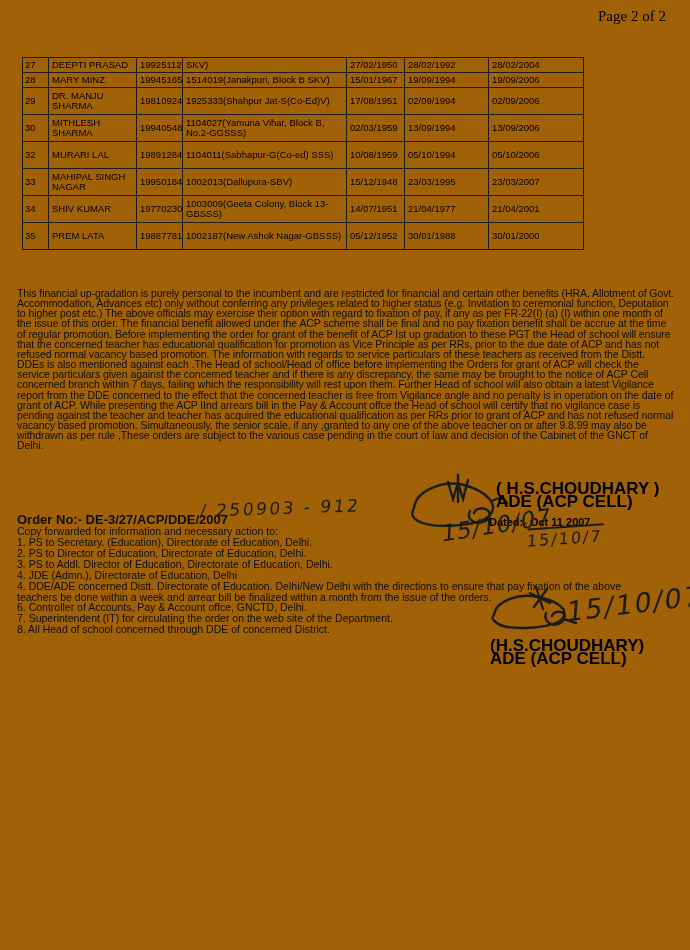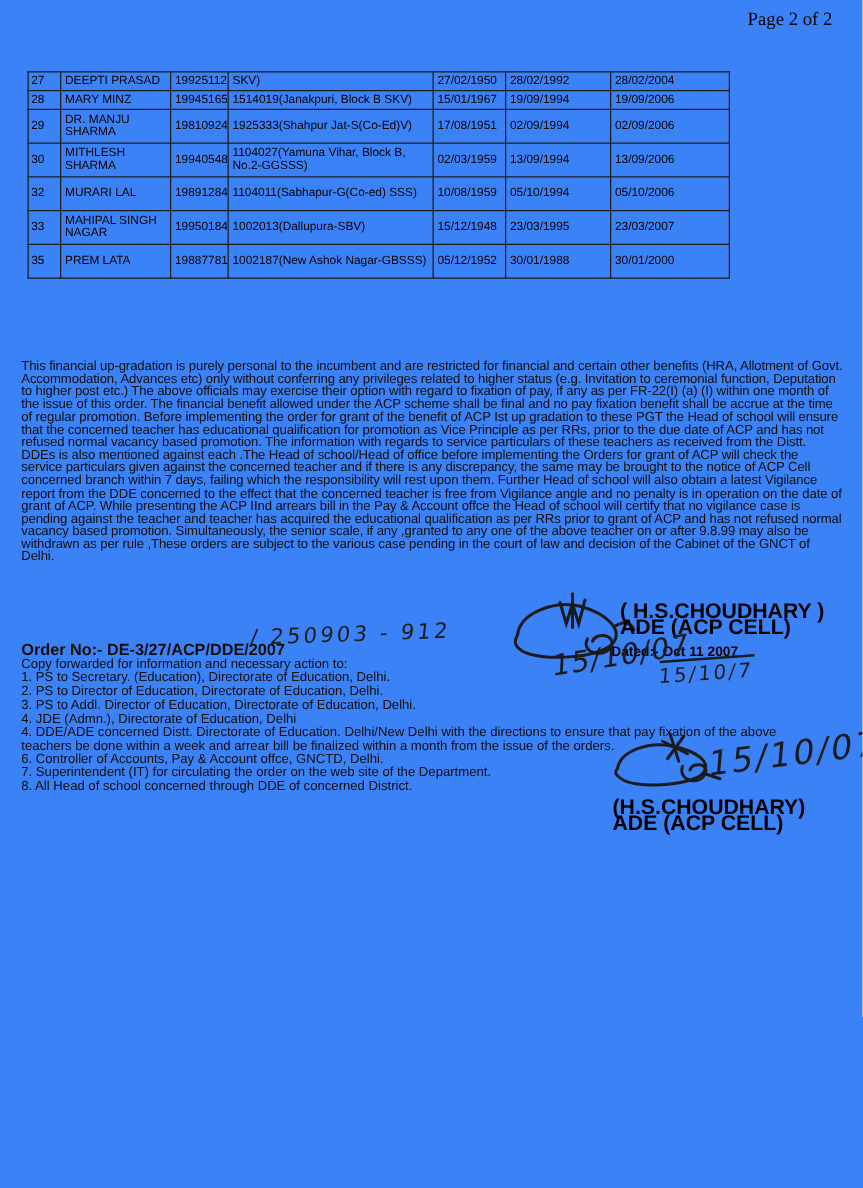--- a/index.html
+++ b/index.html
@@ -1,16 +1,16 @@
 <!DOCTYPE html>
 <html><head>
 <meta charset="utf-8">
 <style>
   html,body{margin:0;padding:0;background:#e8e8e8;}
-  .page{position:relative;width:690px;height:950px;background:#3b82f6;
+  .page{position:relative;width:690px;height:950px;background:#a16207;
         font-family:"Liberation Sans",sans-serif;color:#121212;overflow:hidden;}
   .page-number{position:absolute;top:8px;left:598px;font-family:"Liberation Serif",serif;
         font-size:15px;color:#000;}
   
   table.acp{position:absolute;top:57px;left:22px;width:561px;border-collapse:collapse;
         table-layout:fixed;font-size:9.5px;line-height:10.5px;color:#000;}
   .acp td{border:1.4px solid #1c1c1c;padding:1px 3px;vertical-align:middle;overflow:hidden;}
   .acp tr.short{height:15px;margin-top:11px;}
   .acp tr.tall{height:27px;}
   .acp td.num{padding-left:2px;}
@@ -108,20 +108,29 @@
       <tr class="tall">
         <td class="num">33</td>
         <td>MAHIPAL SINGH NAGAR</td>
         <td>19950184</td>
         <td>1002013(Dallupura-SBV)</td>
         <td>15/12/1948</td>
         <td>23/03/1995</td>
         <td>23/03/2007</td>
       </tr>
       <tr class="tall">
+        <td class="num">34</td>
+        <td>SHIV KUMAR</td>
+        <td>19770230</td>
+        <td>1003009(Geeta Colony, Block 13-GBSSS)</td>
+        <td>14/07/1951</td>
+        <td>21/04/1977</td>
+        <td>21/04/2001</td>
+      </tr>
+      <tr class="tall">
         <td class="num">35</td>
         <td>PREM LATA</td>
         <td>19887781</td>
         <td>1002187(New Ashok Nagar-GBSSS)</td>
         <td>05/12/1952</td>
         <td>30/01/1988</td>
         <td>30/01/2000</td>
       </tr>
     </tbody>
   </table>

